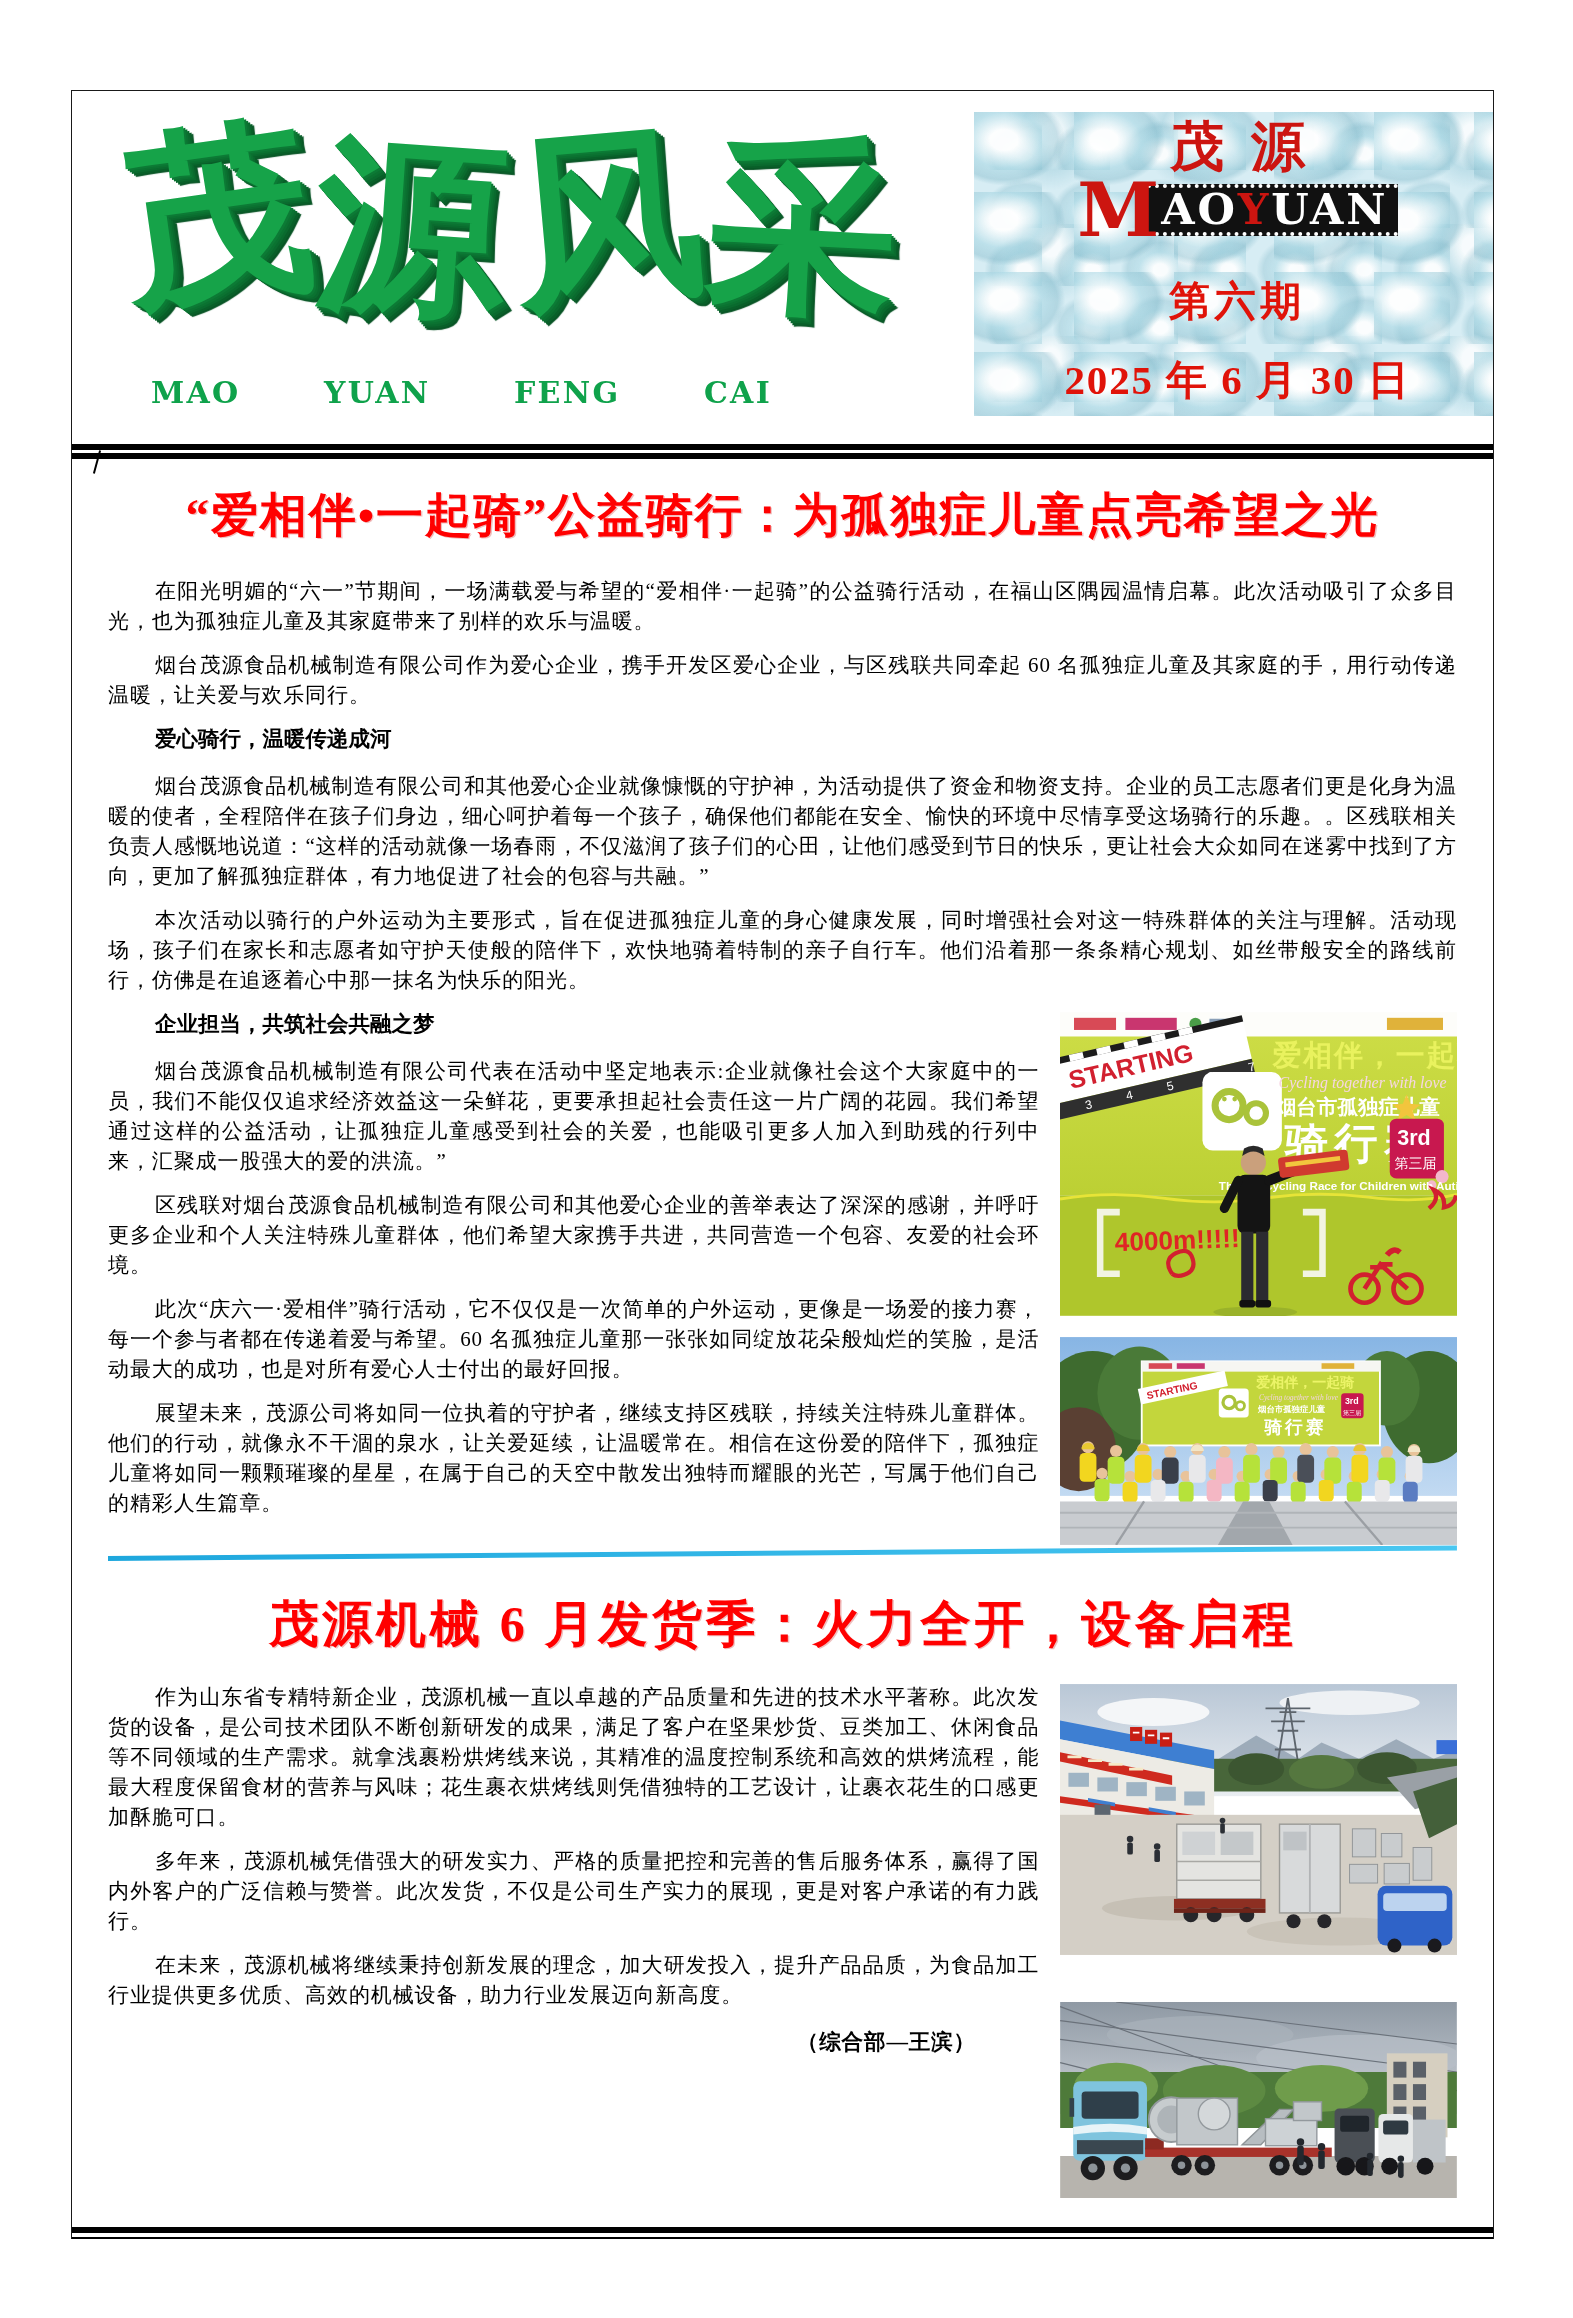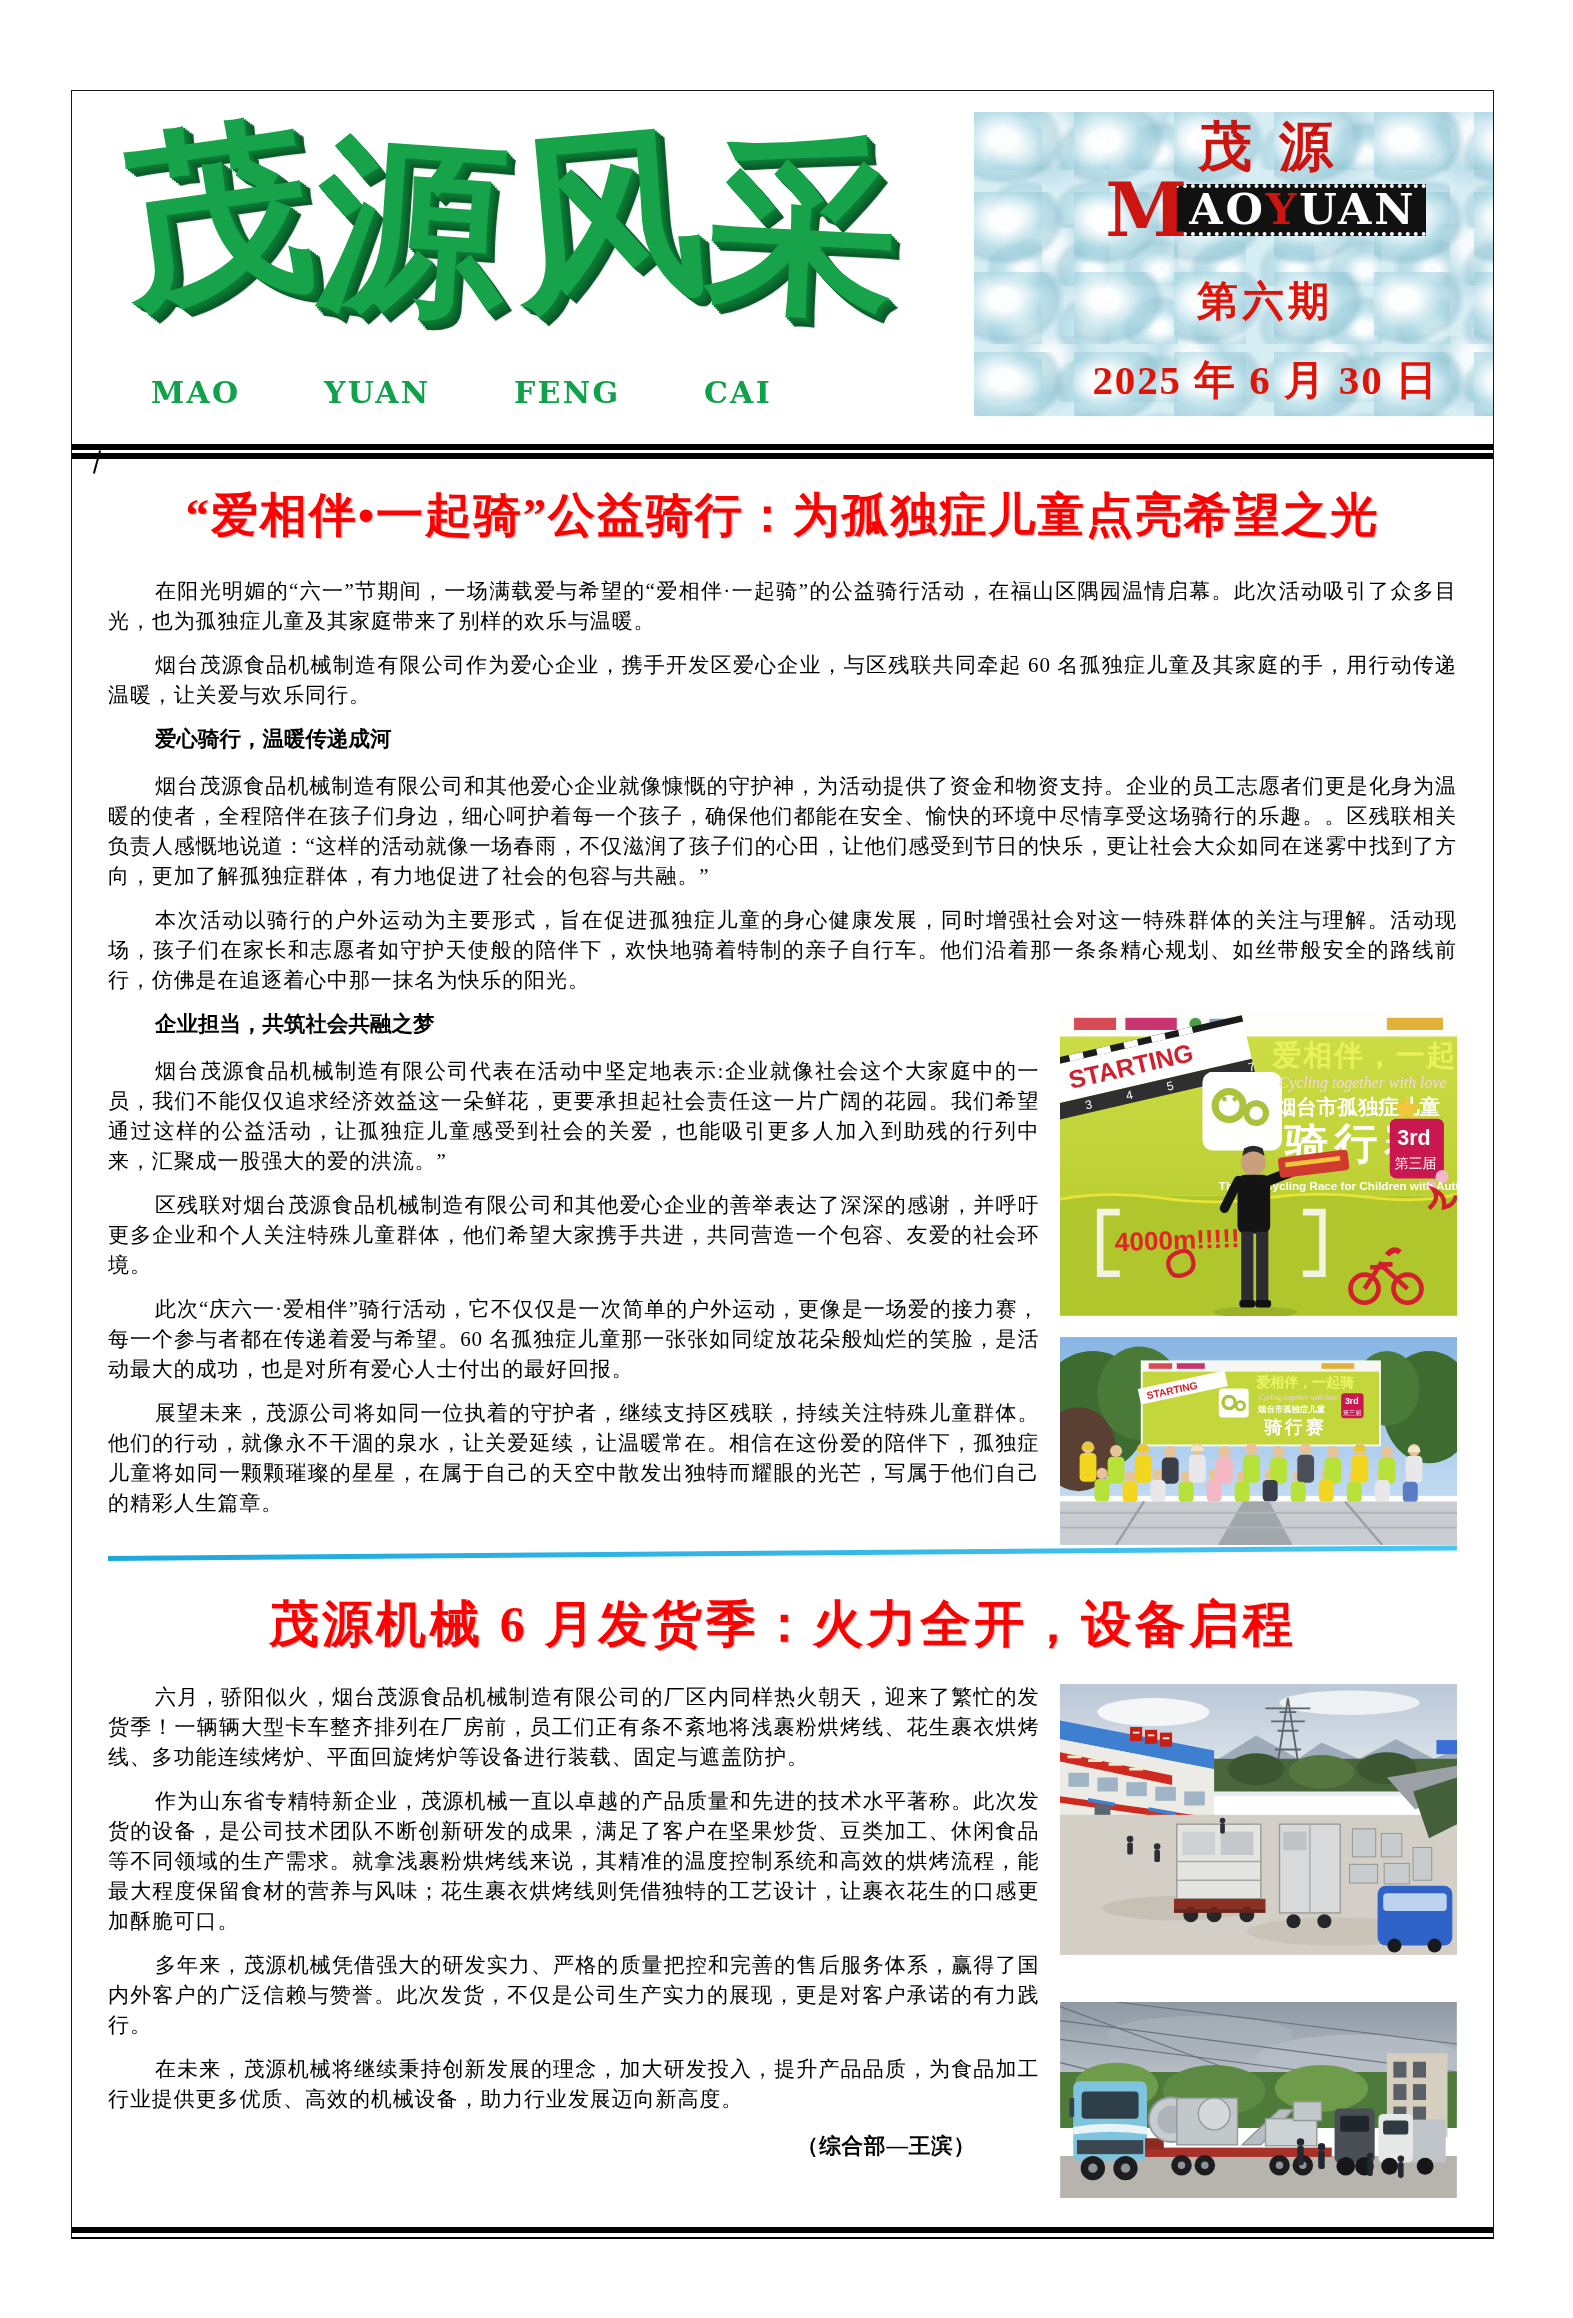--- a/index.html
+++ b/index.html
@@ -20,21 +20,21 @@
   .masthead-en{position:absolute;left:79px;top:284px;width:621px;display:flex;
       justify-content:space-between;font-size:30px;font-weight:bold;color:#0fa24b;
       letter-spacing:2.3px;font-family:"DejaVu Serif","Liberation Serif",serif;}
   .issue-box{position:absolute;left:902px;top:20.6px;width:527px;height:304px;
       background-color:#d7edf4;
       background-image:
         radial-gradient(ellipse at 30% 35%, rgba(255,255,255,.95) 0 14%, rgba(171,216,228,.6) 38%, rgba(118,178,196,.38) 54%, rgba(215,237,244,0) 62%),
         radial-gradient(ellipse at 74% 72%, rgba(255,255,255,.9) 0 10%, rgba(171,216,228,.5) 30%, rgba(118,178,196,.3) 46%, rgba(215,237,244,0) 56%),
         radial-gradient(ellipse at 55% 20%, rgba(255,255,255,.8) 0 8%, rgba(150,200,215,.4) 28%, rgba(215,237,244,0) 44%);
       background-size:100px 80px,68px 58px,140px 112px;
-      display:flex;flex-direction:column;align-items:center;padding-left:28px;}
+      display:flex;flex-direction:column;align-items:center;}
   .logo-cn{margin-top:7.5px;font-size:54px;font-weight:bold;color:#cc1510;
       letter-spacing:27px;text-indent:27px;line-height:1.05;}
   .logo-band{margin-top:0.9px;display:flex;align-items:center;}
   .logo-m{color:#cc1510;font-size:74px;font-weight:bold;line-height:.9;margin-right:-12px;
       position:relative;z-index:2;font-family:"DejaVu Serif",serif;}
   .band{background:#111;color:#fff;font-size:43px;font-weight:bold;line-height:1.0;
       padding:0.9px 9.3px 0.9px 14px;letter-spacing:2.8px;border-top:4.2px dotted #fff;border-bottom:4.2px dotted #fff;
       font-family:"DejaVu Serif",serif;}
   .band .y{color:#cc1510;}
   .issue-no{margin-top:31px;font-size:41px;font-weight:bold;color:#e01309;letter-spacing:4.7px;}
@@ -502,21 +502,20 @@
               <rect x="553" y="318" width="14" height="40" rx="5"></rect>
             <circle cx="664" cy="330" r="7"></circle>
               <rect x="658" y="337" width="12" height="36" rx="5"></rect>
             <circle cx="730" cy="336" r="7"></circle>
               <rect x="724" y="343" width="12" height="34" rx="5"></rect>
           </g>
         </svg>
       </div>
     </div>
 
-    <p class="body">六月，骄阳似火，烟台茂源食品机械制造有限公司的厂区内同样热火朝天，迎来了繁忙的发货季！一辆辆大型卡车整齐排列在厂房前，员工们正有条不紊地将浅裹粉烘烤线、花生裹衣烘烤线、多功能连续烤炉、平面回旋烤炉等设备进行装载、固定与遮盖防护。</p>
     <p class="body">作为山东省专精特新企业，茂源机械一直以卓越的产品质量和先进的技术水平著称。此次发货的设备，是公司技术团队不断创新研发的成果，满足了客户在坚果炒货、豆类加工、休闲食品等不同领域的生产需求。就拿浅裹粉烘烤线来说，其精准的温度控制系统和高效的烘烤流程，能最大程度保留食材的营养与风味；花生裹衣烘烤线则凭借独特的工艺设计，让裹衣花生的口感更加酥脆可口。</p>
     <p class="body">多年来，茂源机械凭借强大的研发实力、严格的质量把控和完善的售后服务体系，赢得了国内外客户的广泛信赖与赞誉。此次发货，不仅是公司生产实力的展现，更是对客户承诺的有力践行。</p>
     <p class="body">在未来，茂源机械将继续秉持创新发展的理念，加大研发投入，提升产品品质，为食品加工行业提供更多优质、高效的机械设备，助力行业发展迈向新高度。</p>
     <div class="byline byline2">（综合部—王滨）</div>
   </div>
 
   <div class="bottom-rule">
     <div class="r1"></div>
       <div class="r2"></div>
   </div>

